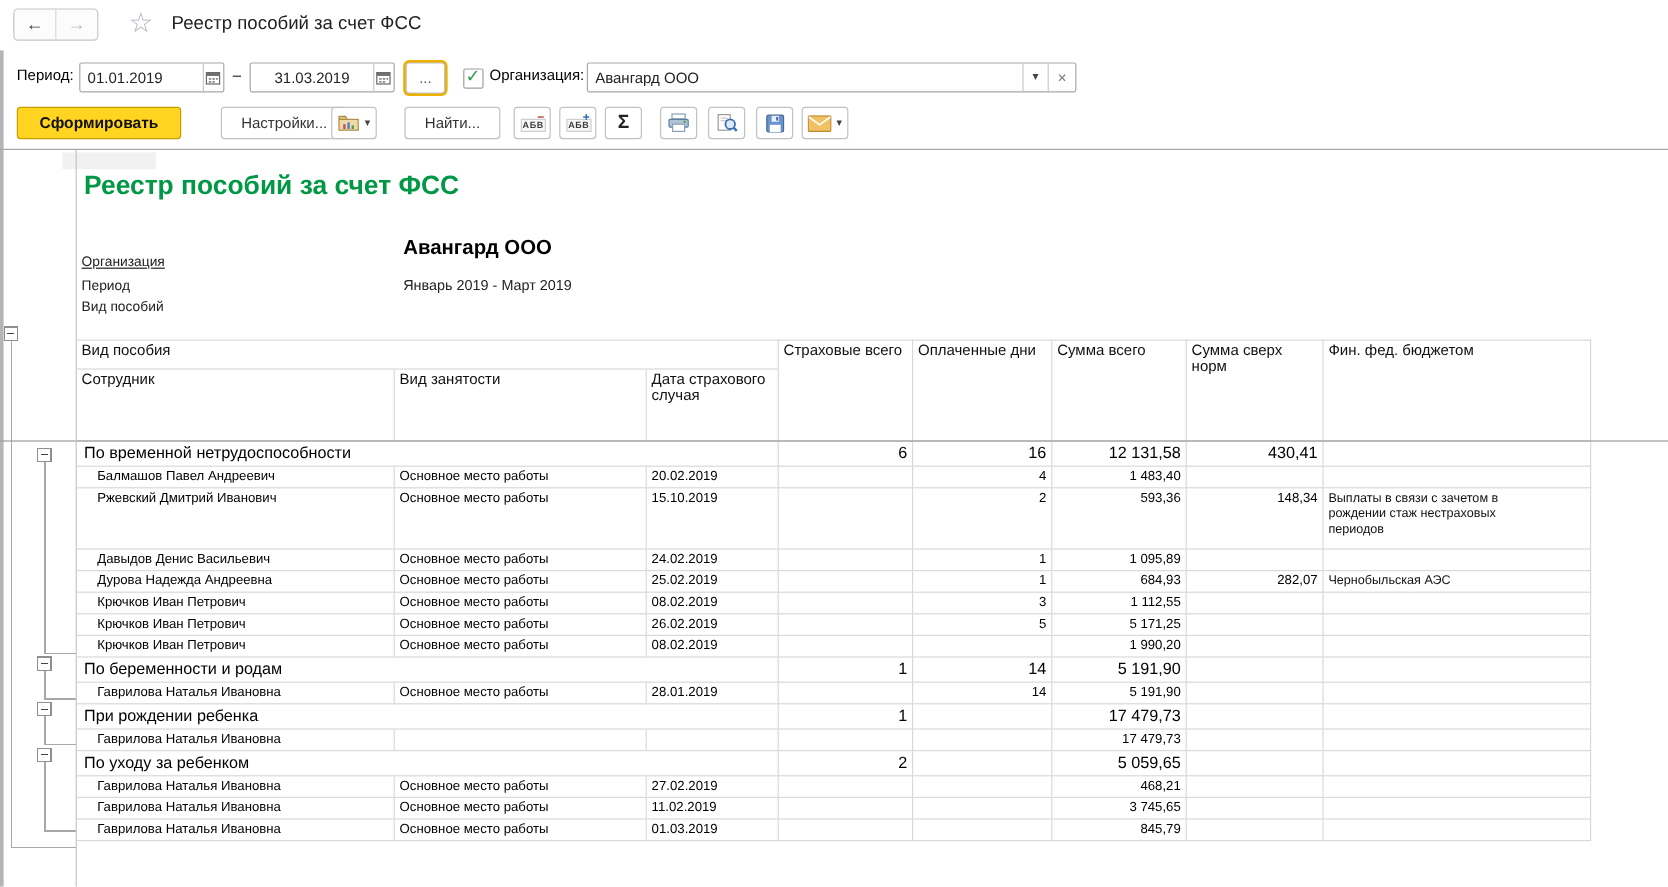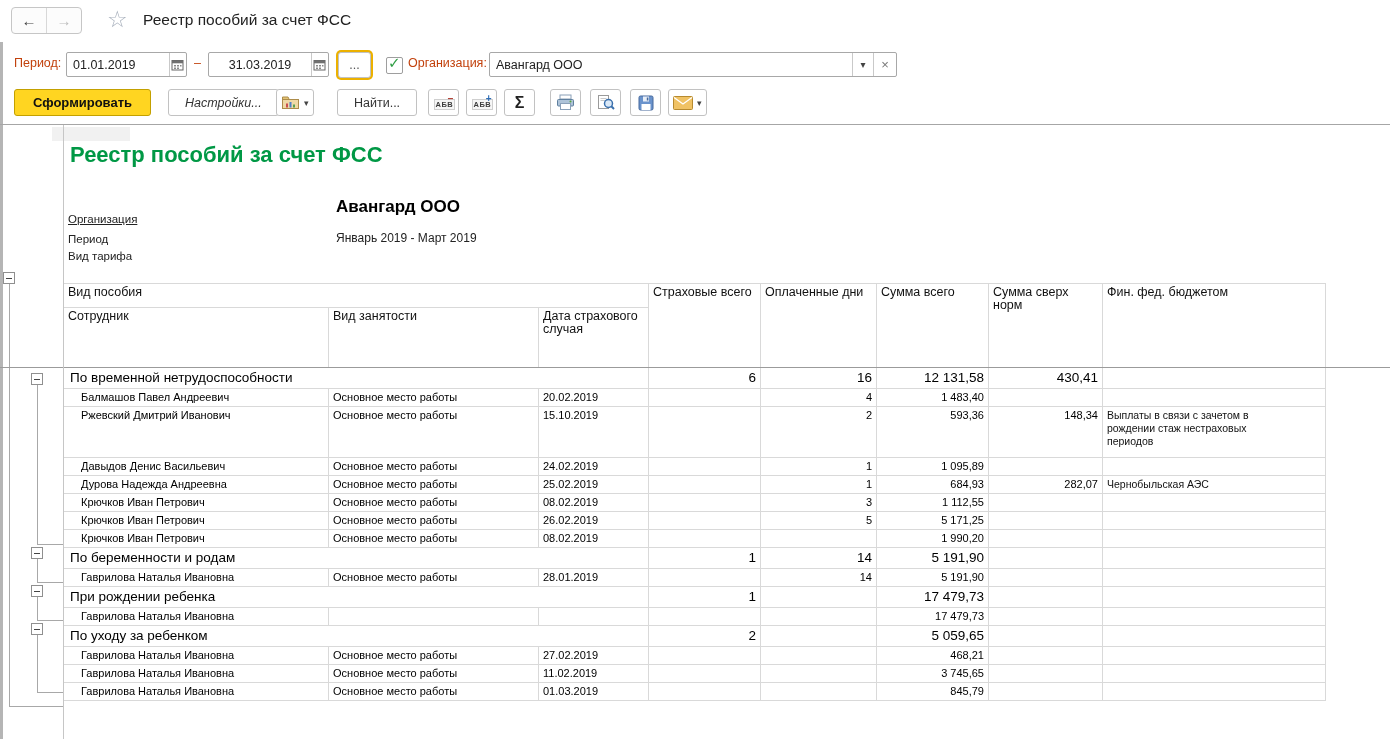--- a/index.html
+++ b/index.html
@@ -15,21 +15,21 @@
   .titlebar{left:0;top:0;width:1390px;height:42px;background:#fff;}
   .nav{left:11px;top:7px;display:flex;height:25px;border:1px solid #c6c6c6;border-radius:4px;background:#fcfcfc;overflow:hidden;}
   .nav-btn{width:34px;display:flex;align-items:center;justify-content:center;font-size:15px;color:#3f3f3f;}
   .nav-sep{width:1px;background:#d8d8d8;}
   .nav-btn.disabled{color:#bcbcbc;}
   .star{left:107px;top:5px;font-size:23px;color:#a9b1bd;line-height:28px;}
   .wtitle{left:143px;top:11px;font-size:15.5px;color:#222;}
 
   
   .filterbar{left:0;top:44px;width:1390px;height:40px;}
-  .lbl{font-size:12.5px;color:#c2410c;}
+  .lbl{font-size:12.5px;color:#000000;}
   .field{display:flex;align-items:stretch;height:25px;border:1px solid #a8a8a8;border-radius:2px;background:#fff;box-sizing:border-box;}
   .field input{border:none;outline:none;font:12.5px "Liberation Sans","DejaVu Sans",sans-serif;color:#222;padding:0 6px;background:transparent;}
   .seg-sep{width:1px;background:#c9c9c9;}
   .seg{display:flex;align-items:center;justify-content:center;}
   .btn{display:flex;align-items:center;justify-content:center;border:1px solid #c2c2c2;border-radius:3px;background:#fff;font-size:12.5px;color:#333;box-sizing:border-box;}
   .more-btn{width:33px;height:26px;box-shadow:0 0 0 2px #ecb100;color:#555;}
   .checkbox{width:15px;height:15px;border:1px solid #9e9e9e;border-radius:2px;background:#fff;position:relative;}
   .checkbox .tick{position:absolute;left:1px;top:-4px;font-size:15px;font-weight:bold;color:#2f9e44;}
   .combo{width:408px;}
   .combo input{flex:1;}
@@ -150,21 +150,21 @@
       </div>
     <div class="seg-sep"></div>
     <div class="seg clear">
         <span>×</span>
       </div>
   </div>
 </div>
 
 <div class="abs toolbar">
   <div class="abs btn gen-btn" style="left:14px;top:3px;">Сформировать</div>
-  <div class="abs btn txt-btn" style="left:168px;top:3px;font-style:italic;">Настройки...</div>
+  <div class="abs btn txt-btn" style="left:184px;top:3px;">Настройки...</div>
 
   <div class="abs btn ibtn split" style="left:276px;top:3px;">
     <svg width="19" height="15">
       <path d="M1.5 4.5 v-2.5 h5.5 l1 2" fill="#e3c375" stroke="#ad8c4a"></path>
       <rect x="1.5" y="4.5" width="16" height="9" fill="#efd9a6" stroke="#ad8c4a"></rect>
       <rect x="5" y="8.5" width="2" height="4" fill="#c94f4f"></rect>
       <rect x="8.5" y="7" width="2" height="5.5" fill="#4f7fc9"></rect>
       <rect x="12" y="9.5" width="2" height="3" fill="#58a052"></rect>
     </svg>
     <span class="arrow">▾</span>
@@ -226,21 +226,21 @@
 
 <div class="abs pane">
   <div class="abs selbox" style="left:52px;top:2px;"></div>
 
   <div class="abs rtitle">Реестр пособий за счет ФСС</div>
 
   <div class="abs info-lbl" style="left:68px;top:88px;text-decoration:underline;">Организация</div>
   <div class="abs org-val">Авангард ООО</div>
   <div class="abs info-lbl" style="left:68px;top:108px;">Период</div>
   <div class="abs period-val">Январь 2019 - Март 2019</div>
-  <div class="abs info-lbl" style="left:68px;top:125px;">Вид тарифа</div>
+  <div class="abs info-lbl" style="left:68px;top:125px;">Вид пособий</div>
 
   <svg class="abs" style="left:0;top:0;" width="64" height="614" shape-rendering="crispEdges">
     <path d="M9.5 158.5 V581.5 H63" fill="none" stroke="#a8a8a8"></path>
     <path d="M37.5 259.5 V419.5 H63" fill="none" stroke="#a8a8a8"></path>
     <path d="M37.5 433.5 V457.5 H63" fill="none" stroke="#a8a8a8"></path>
     <path d="M37.5 471.5 V495.5 H63" fill="none" stroke="#a8a8a8"></path>
     <path d="M37.5 509.5 V567.5 H63" fill="none" stroke="#a8a8a8"></path>
     <g>
       <rect x="3.5" y="147.5" width="11" height="11" fill="#fff" stroke="#8f8f8f"></rect>
         <line x1="6" y1="153" x2="12" y2="153" stroke="#444"></line>

